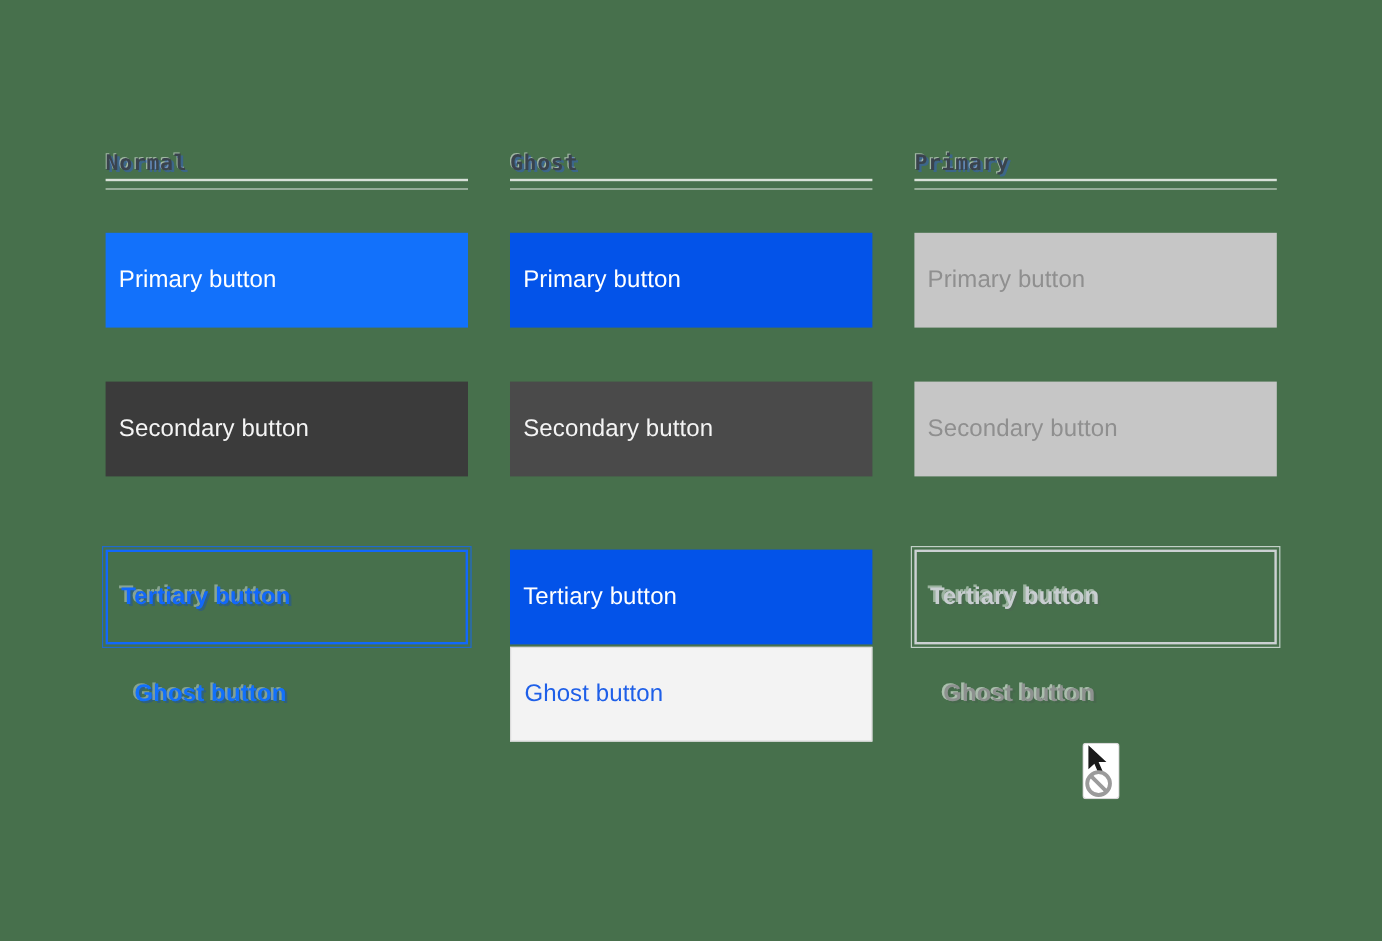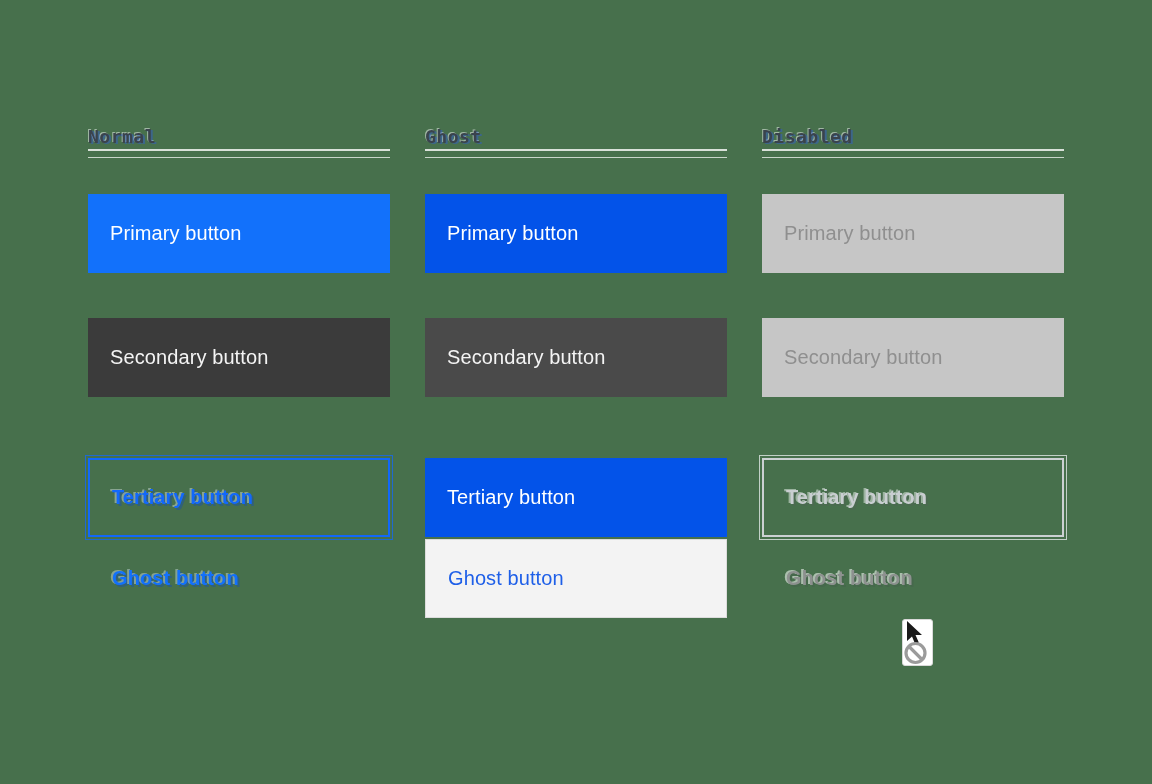--- a/index.html
+++ b/index.html
@@ -34,21 +34,21 @@
     border-bottom: 1px solid rgba(233, 238, 233, 0.8);
   }
 
   
   .btn {
     position: absolute;
     width: 302px;
     height: 79px;
     display: flex;
     align-items: center;
-    padding-left: 22px;
+    padding-left: 11px;
     box-sizing: border-box;
     font-size: 20px;
     letter-spacing: 0.1px;
     border: none;
   }
 
   
   .btn-primary-normal   { background: #1271fb; color: #ffffff; }
   .btn-primary-hover    { background: #0353e9; color: #ffffff; }
   .btn-primary-disabled { background: #c6c6c6; color: #8f8f8f; }
@@ -119,21 +119,21 @@
     height: 47px;
   }
 </style>
 </head>
 <body>
 
 <div class="canvas">
 
   <div class="col-header col-x0">Normal</div>
   <div class="col-header col-x1">Ghost</div>
-  <div class="col-header col-x2">Disabled</div>
+  <div class="col-header col-x2">Primary</div>
   <div class="col-rule col-x0"></div>
   <div class="col-rule col-x1"></div>
   <div class="col-rule col-x2"></div>
 
   <div class="btn btn-primary-normal col-x0 row-y0">Primary button</div>
   <div class="btn btn-secondary-normal col-x0 row-y1">Secondary button</div>
   <div class="btn btn-tertiary-normal col-x0 row-y2">Tertiary button</div>
   <div class="btn btn-ghost-normal col-x0 row-y3">Ghost button</div>
 
   <div class="btn btn-primary-hover col-x1 row-y0">Primary button</div>

